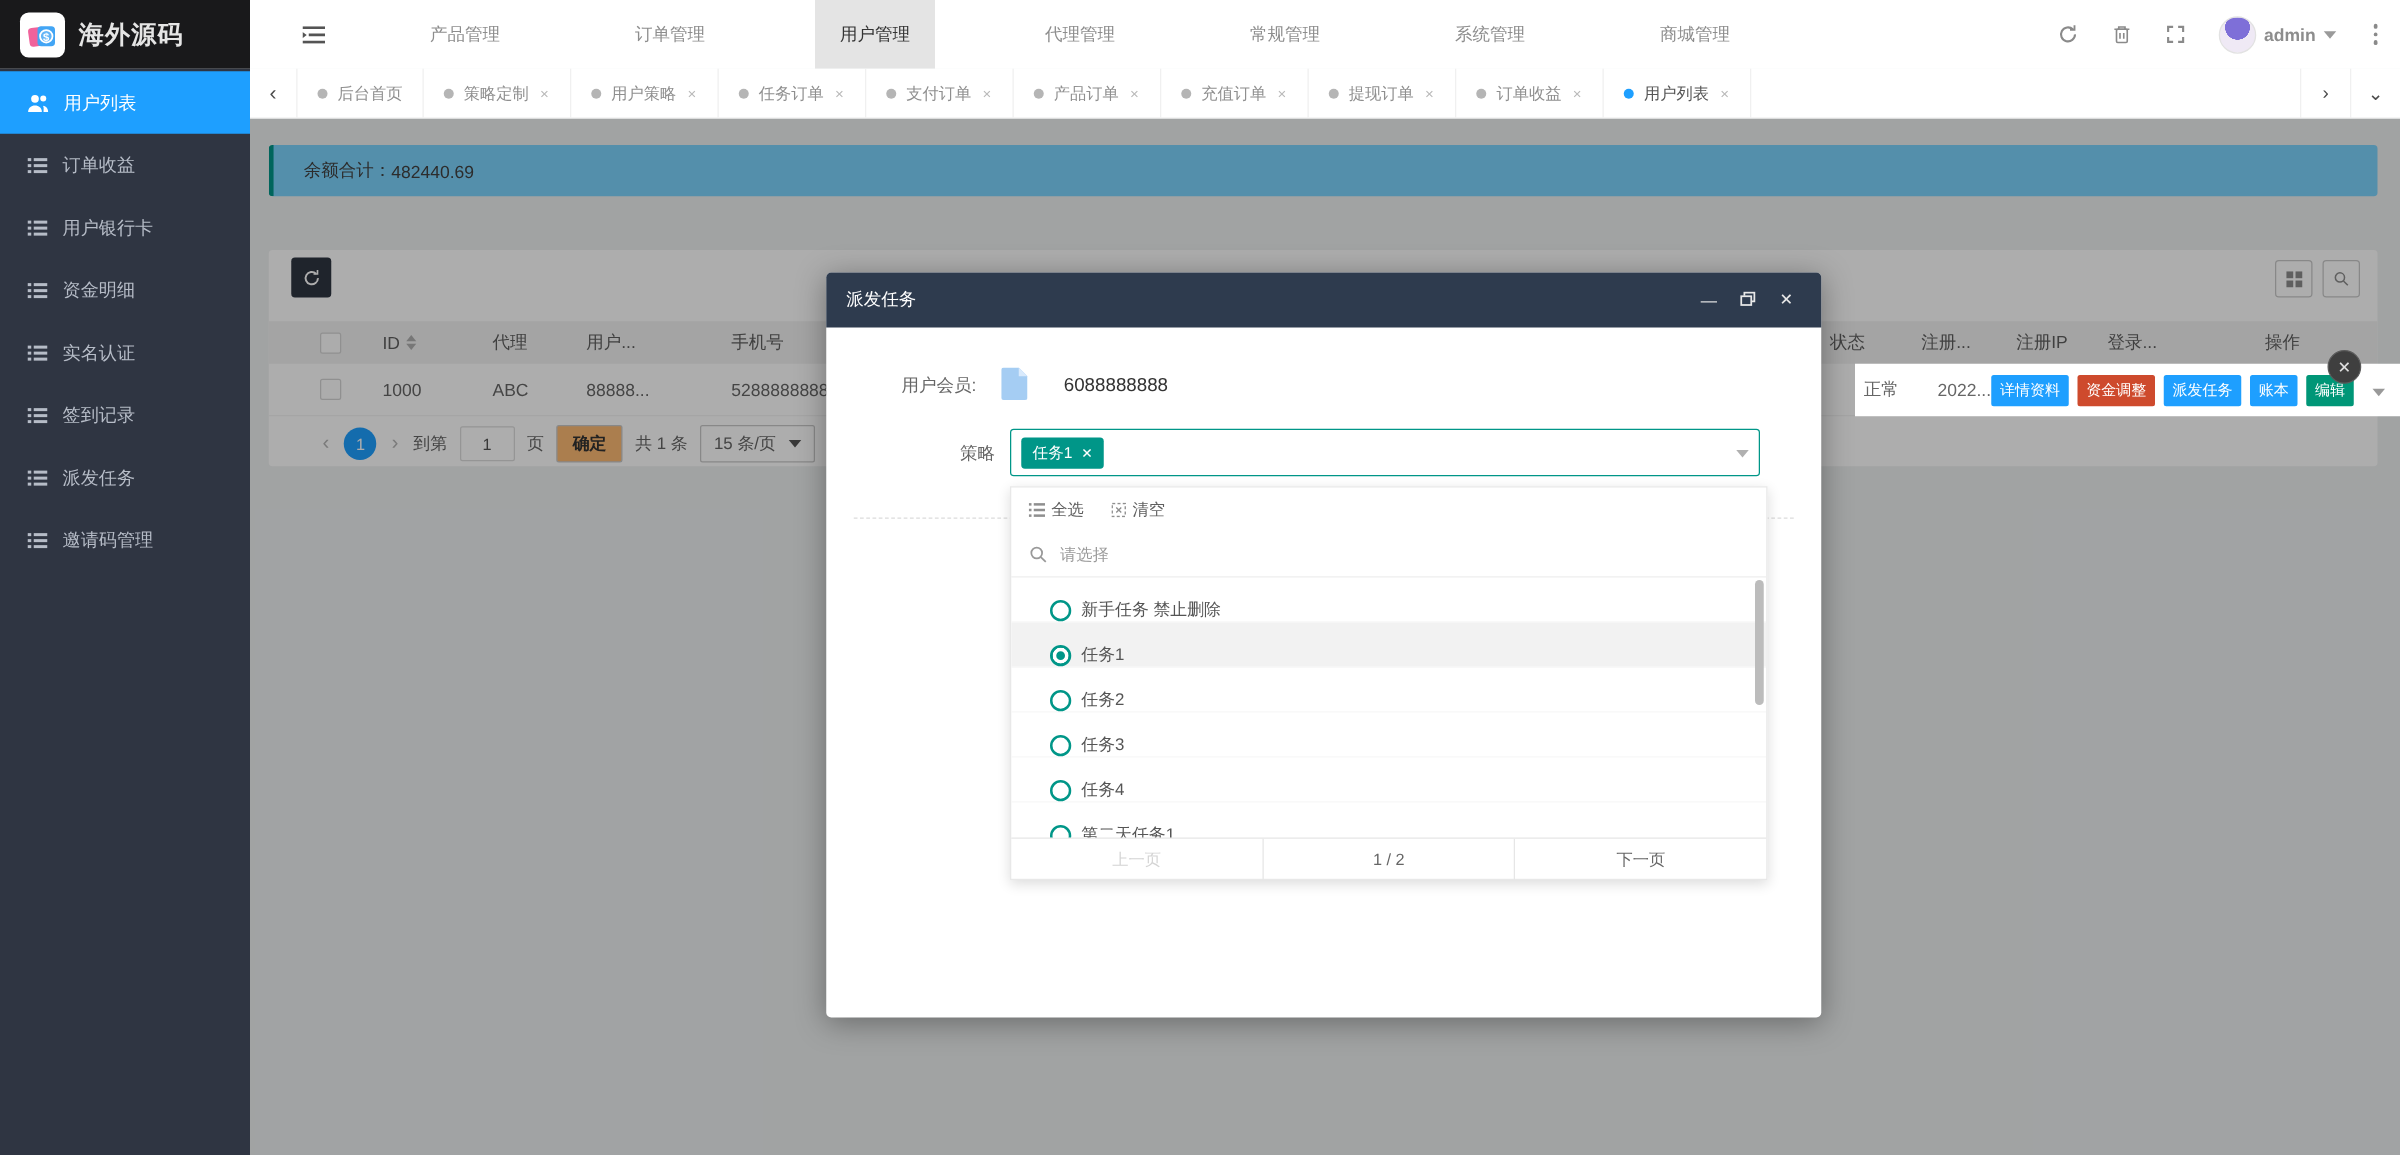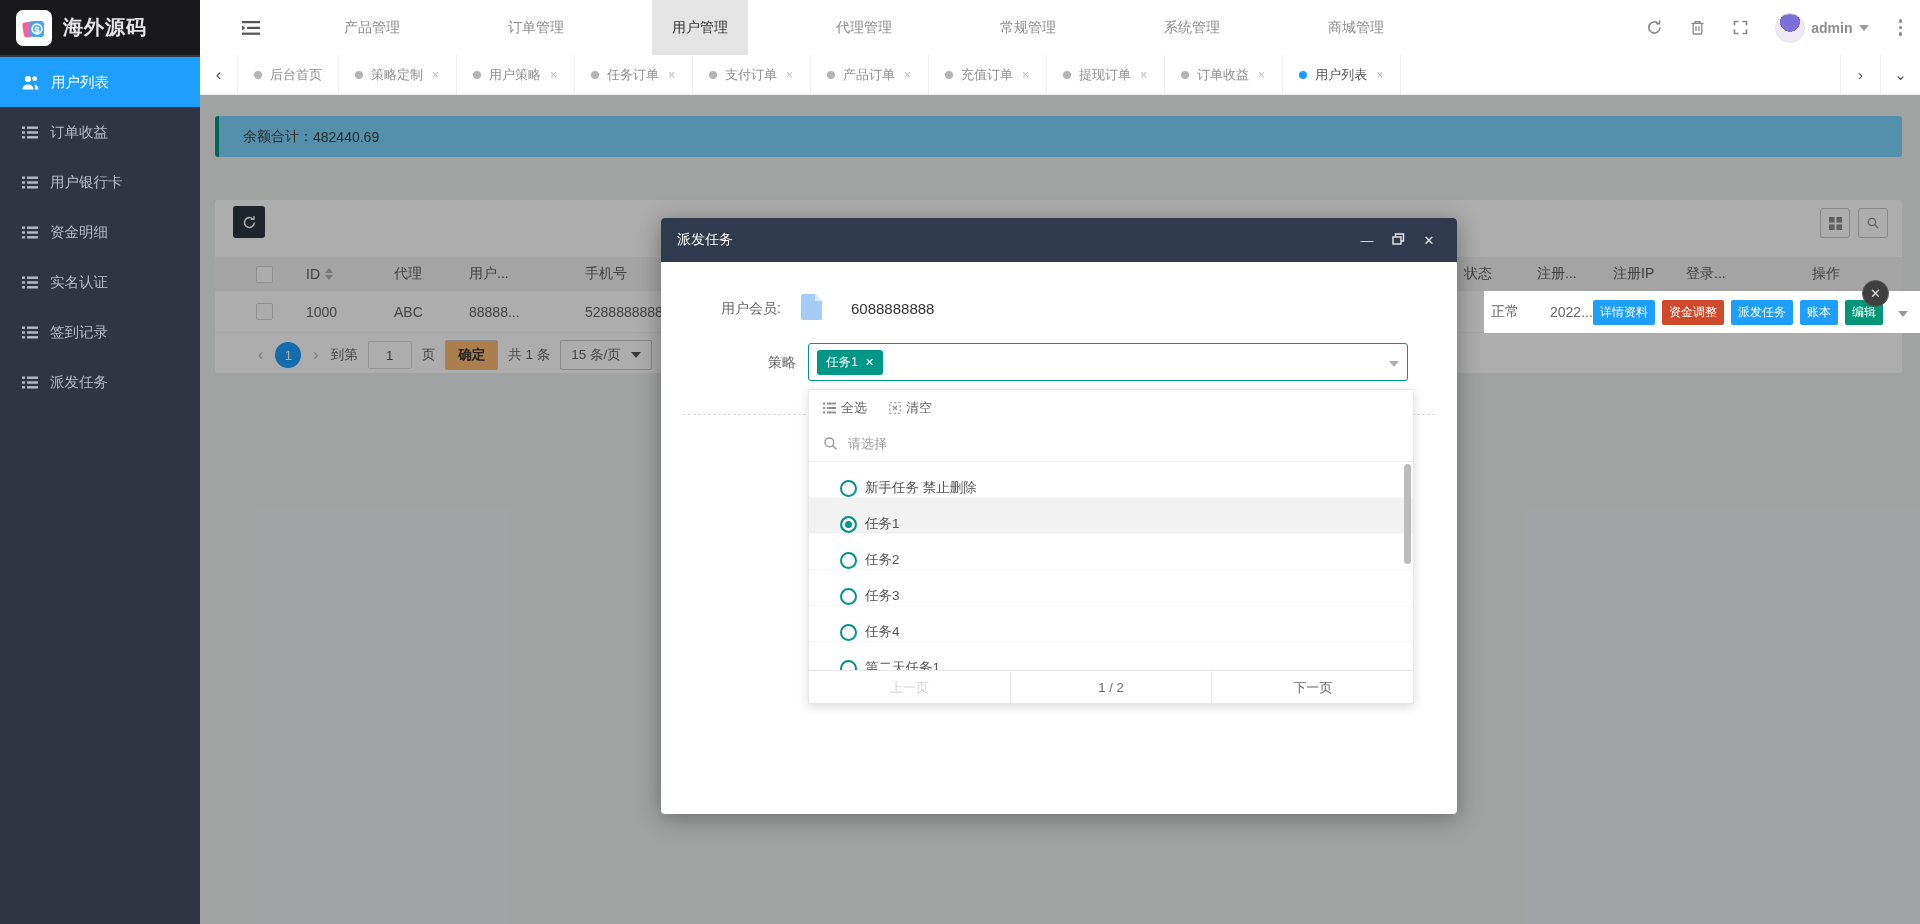--- a/index.html
+++ b/index.html
@@ -305,20 +305,31 @@
       <svg width="16" height="13" viewBox="0 0 16 13" fill="currentColor">
           <rect y="0.5" width="3" height="2.4"></rect>
           <rect x="5" y="0.5" width="11" height="2.4"></rect>
           <rect y="5.3" width="3" height="2.4"></rect>
           <rect x="5" y="5.3" width="11" height="2.4"></rect>
           <rect y="10.1" width="3" height="2.4"></rect>
           <rect x="5" y="10.1" width="11" height="2.4"></rect>
         </svg>
       <span>派发任务</span>
     </div>
+    <div class="side-item">
+      <svg width="16" height="13" viewBox="0 0 16 13" fill="currentColor">
+          <rect y="0.5" width="3" height="2.4"></rect>
+          <rect x="5" y="0.5" width="11" height="2.4"></rect>
+          <rect y="5.3" width="3" height="2.4"></rect>
+          <rect x="5" y="5.3" width="11" height="2.4"></rect>
+          <rect y="10.1" width="3" height="2.4"></rect>
+          <rect x="5" y="10.1" width="11" height="2.4"></rect>
+        </svg>
+      <span>邀请码管理</span>
+    </div>
   </div>
 
   <div class="content">
     <div class="alert">
       <span>余额合计：</span>
       <span>482440.69</span>
     </div>
     <div class="card">
       <button class="tool-refresh">
         <svg width="15" height="15" viewBox="0 0 17 17" fill="none" stroke="currentColor" stroke-width="1.8">

